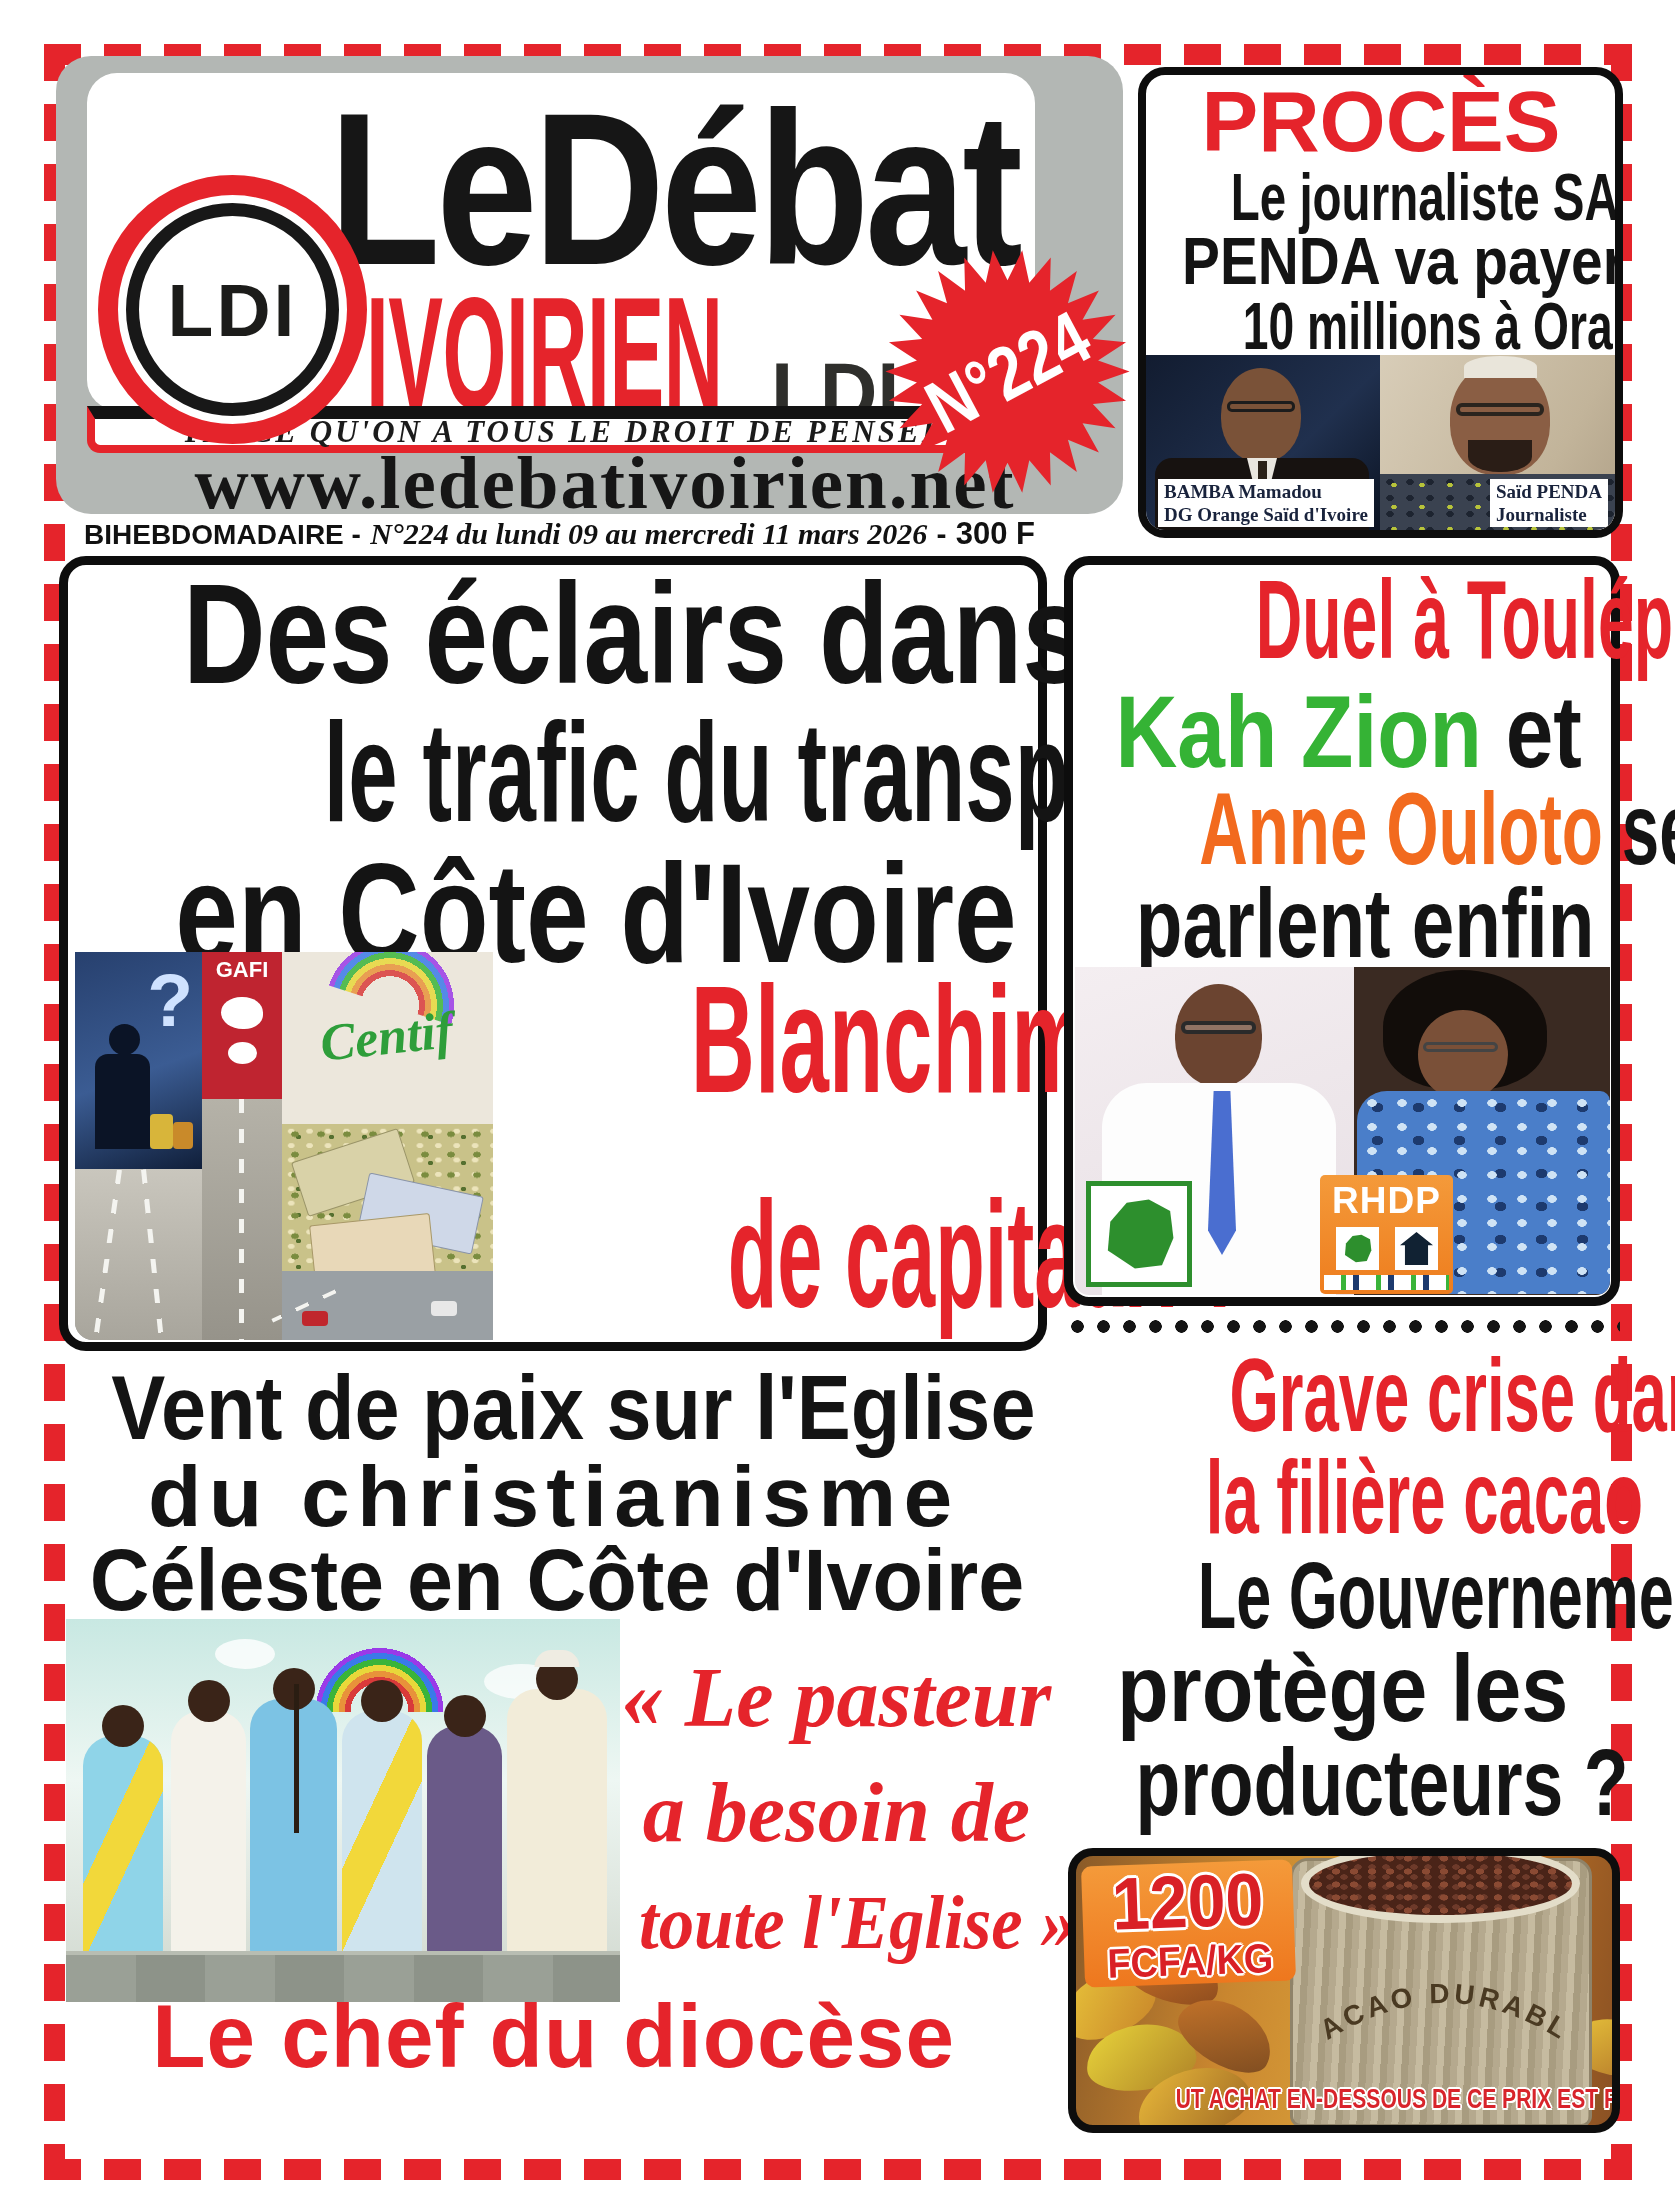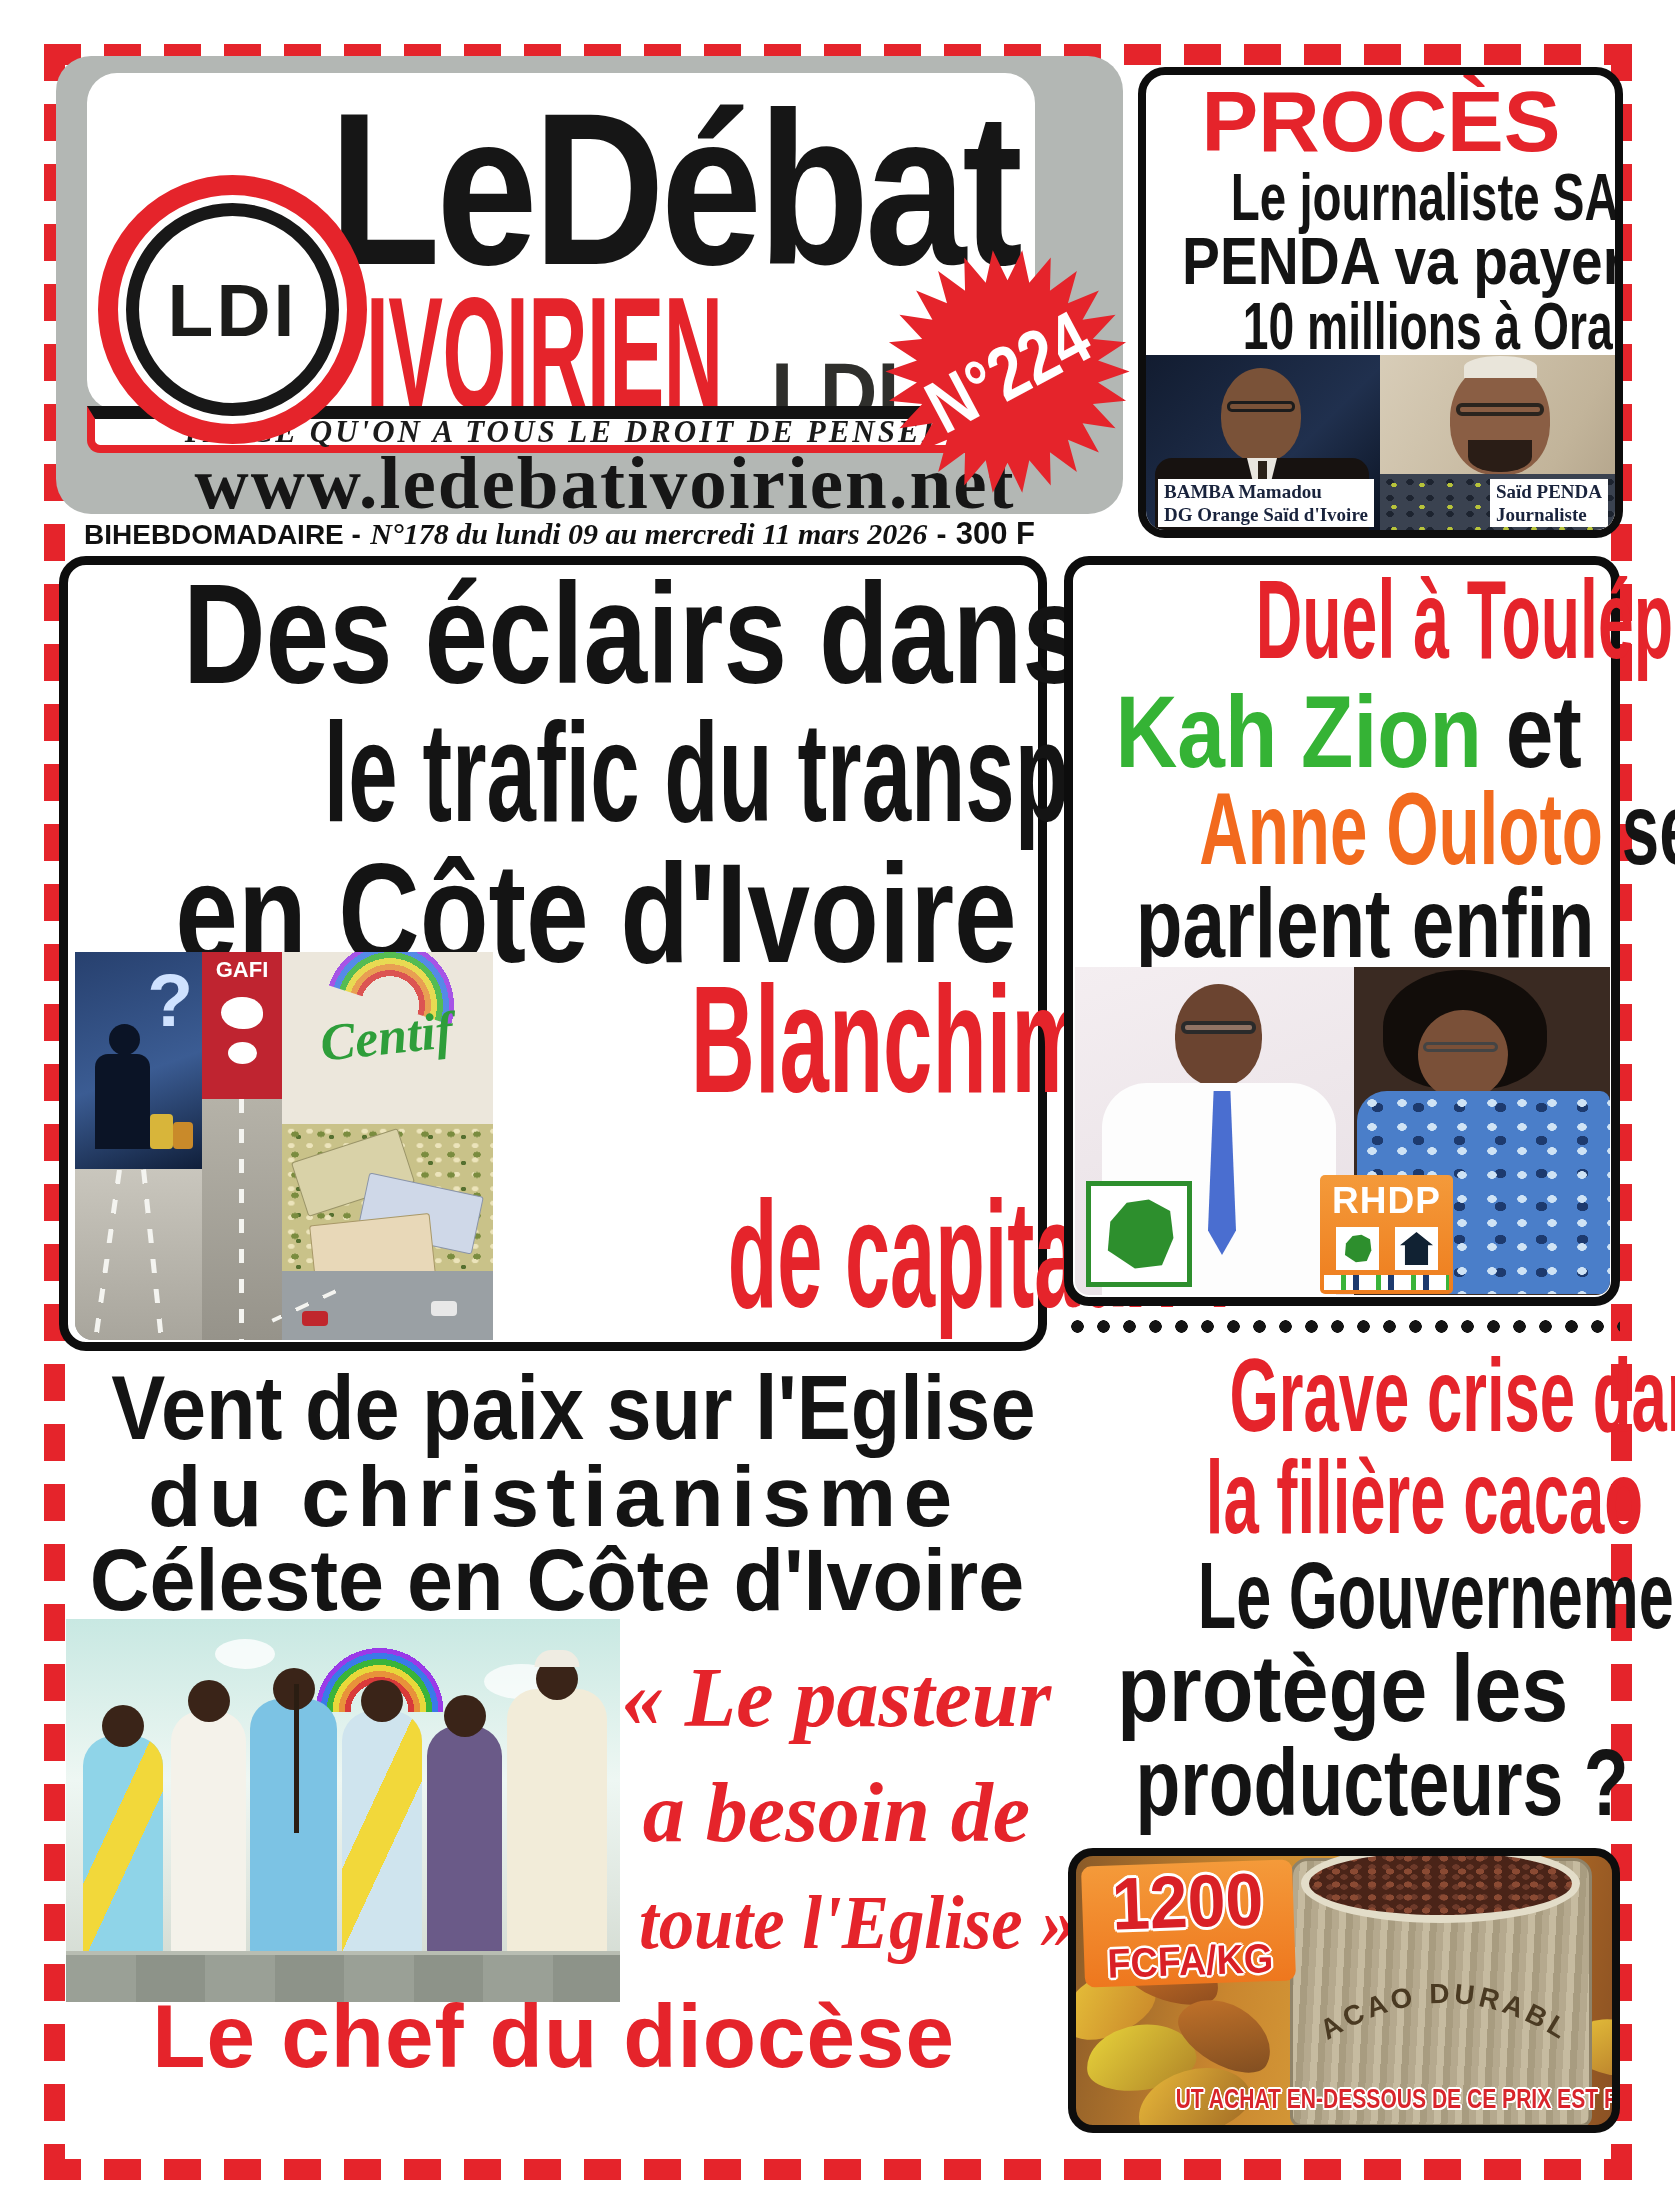--- a/index.html
+++ b/index.html
@@ -180,21 +180,21 @@
       </div>
   </div>
 
   <div class="tagline">
     <span>PARCE QU'ON A TOUS LE DROIT DE PENSER</span>
   </div>
   <div class="website">www.ledebativoirien.net</div>
 
   <div class="edition">
     <span class="ed-label">BIHEBDOMADAIRE -</span>
-    <span class="ed-date">N°178 du lundi 09 au mercredi 11 mars 2026</span>
+    <span class="ed-date">N°224 du lundi 09 au mercredi 11 mars 2026</span>
     <span class="ed-sep">-</span>
     <span class="ed-price">300 F</span>
   </div>
 
   <div class="proces-box">
     <div class="hl red" style="left:0;top:4px;width:470px;font-size:85px;--sx:1;">
       <span class="sx">PROCÈS</span></div>
     <div class="hl blk" style="left:0;top:89px;width:470px;font-size:66px;--sx:.72;">
       <span class="sx">Le journaliste SAÏD</span></div>
     <div class="hl blk" style="left:0;top:153px;width:470px;font-size:66px;--sx:.86;">

